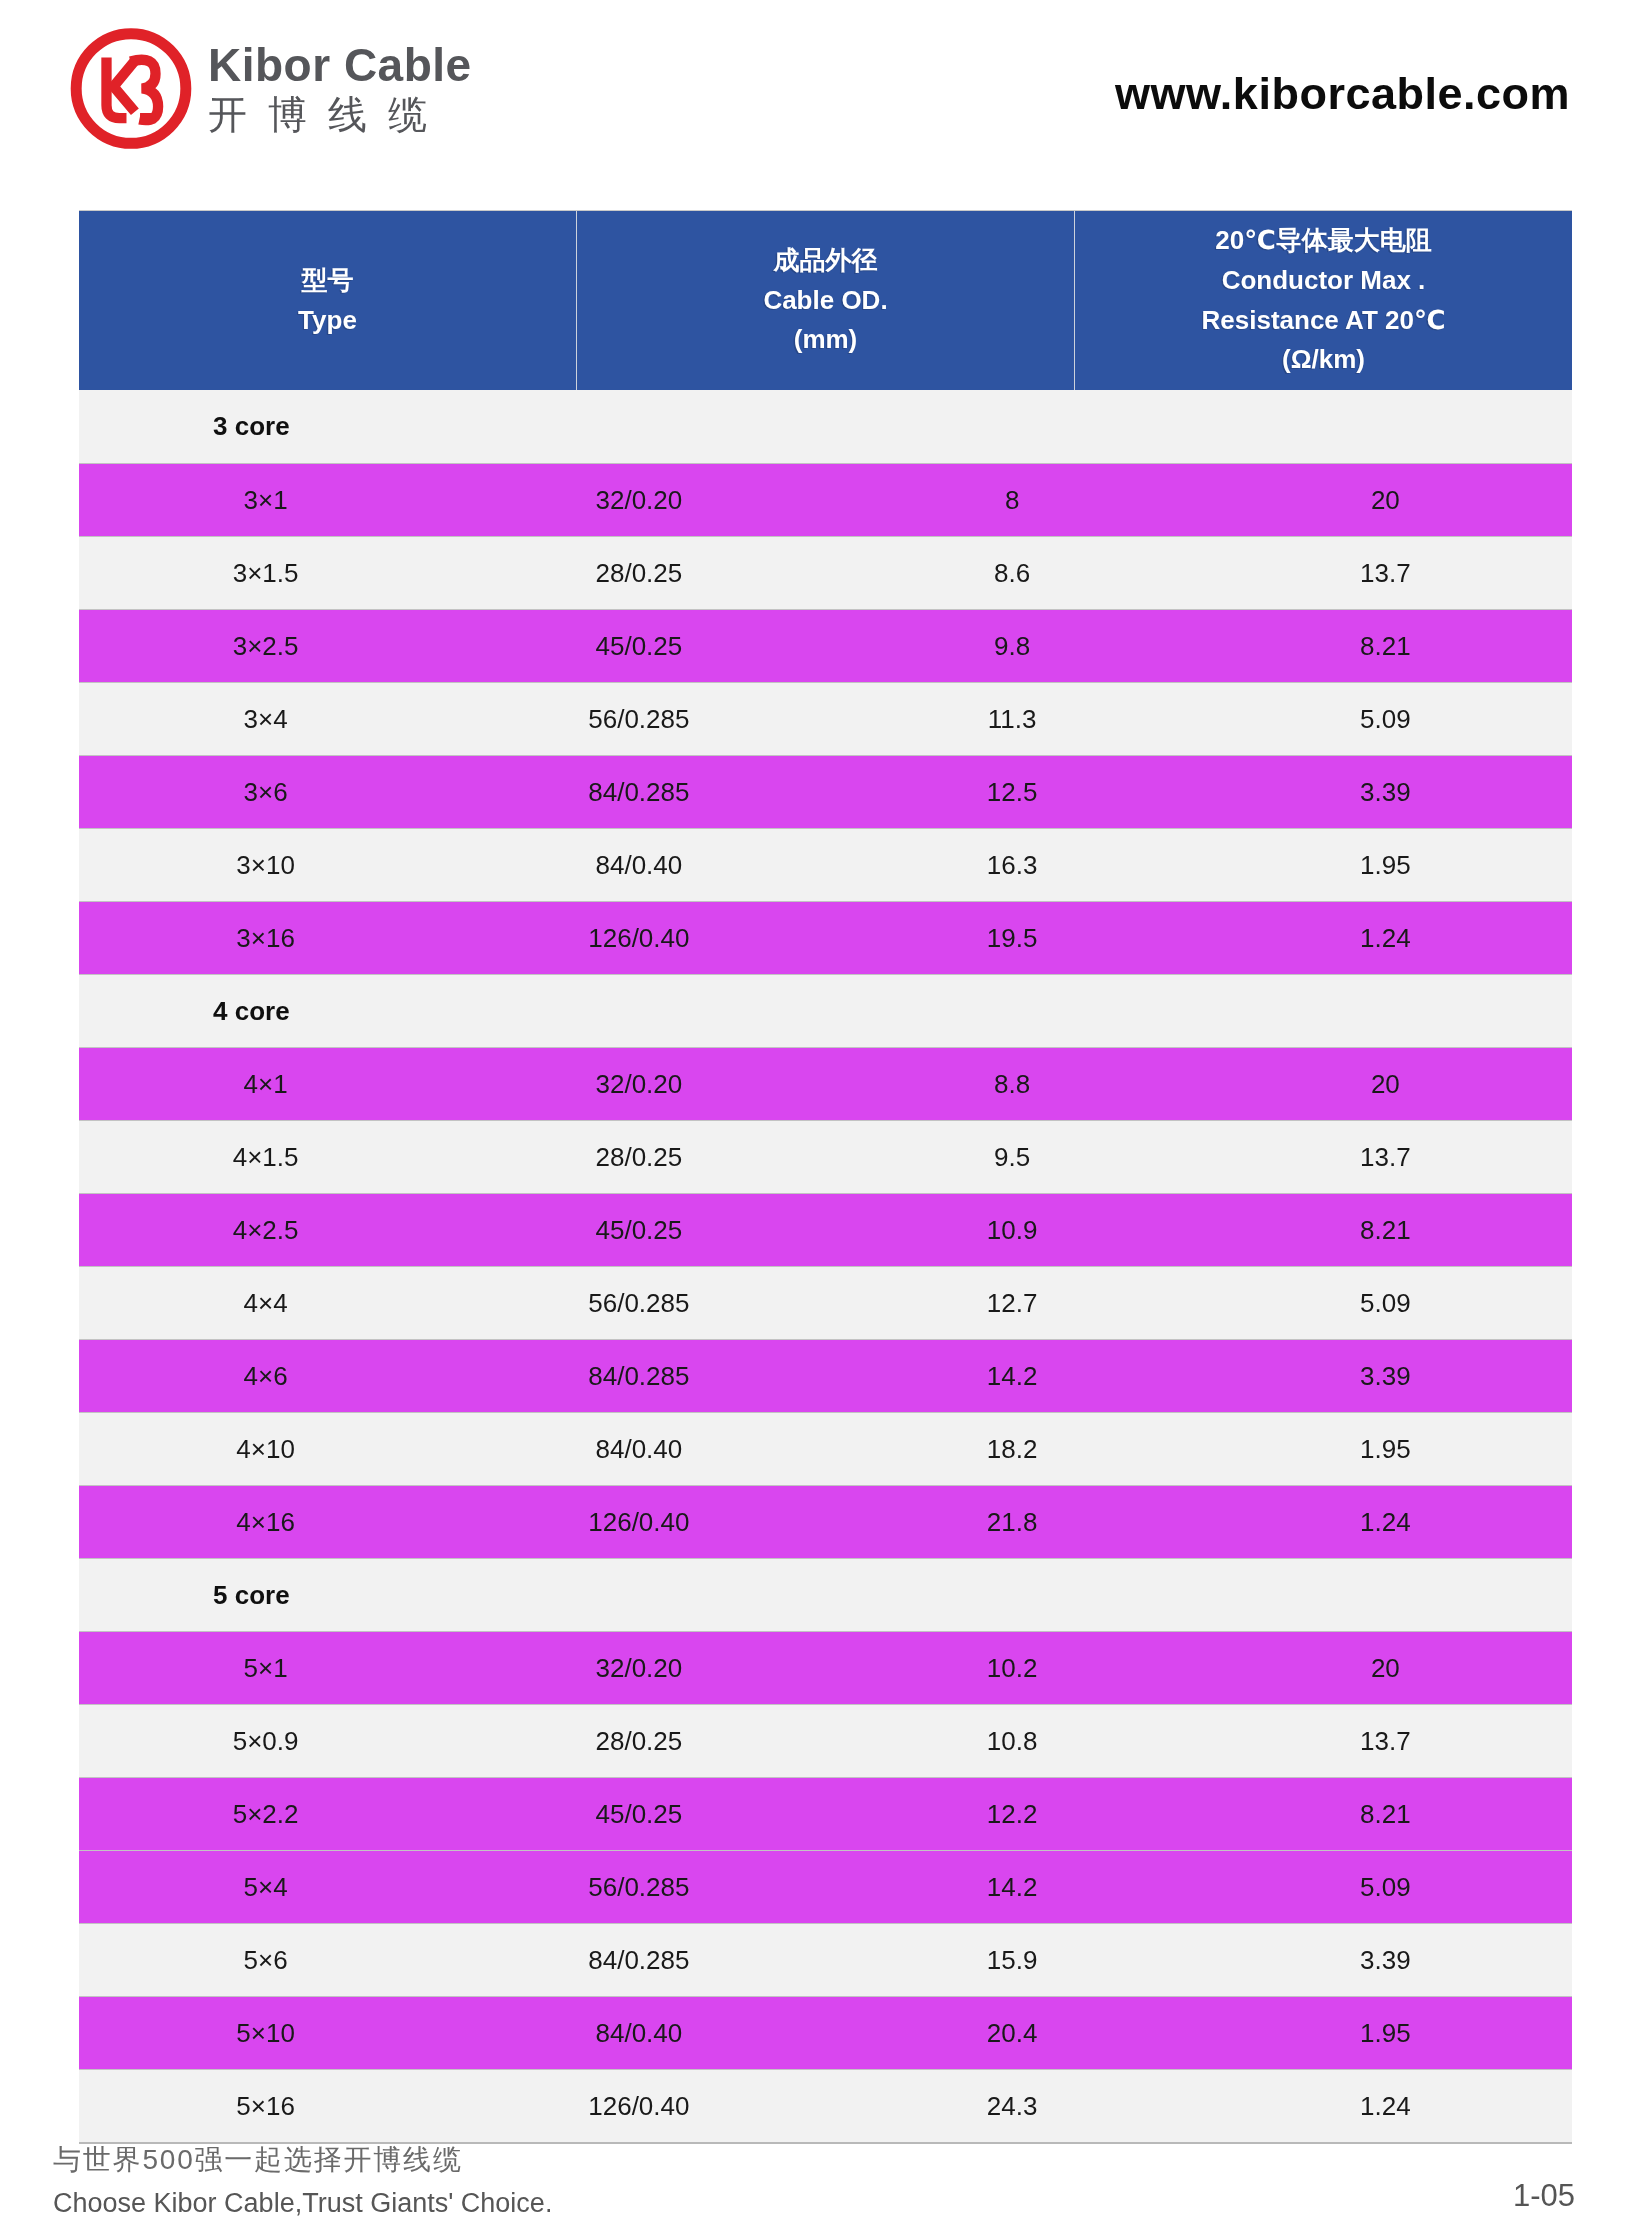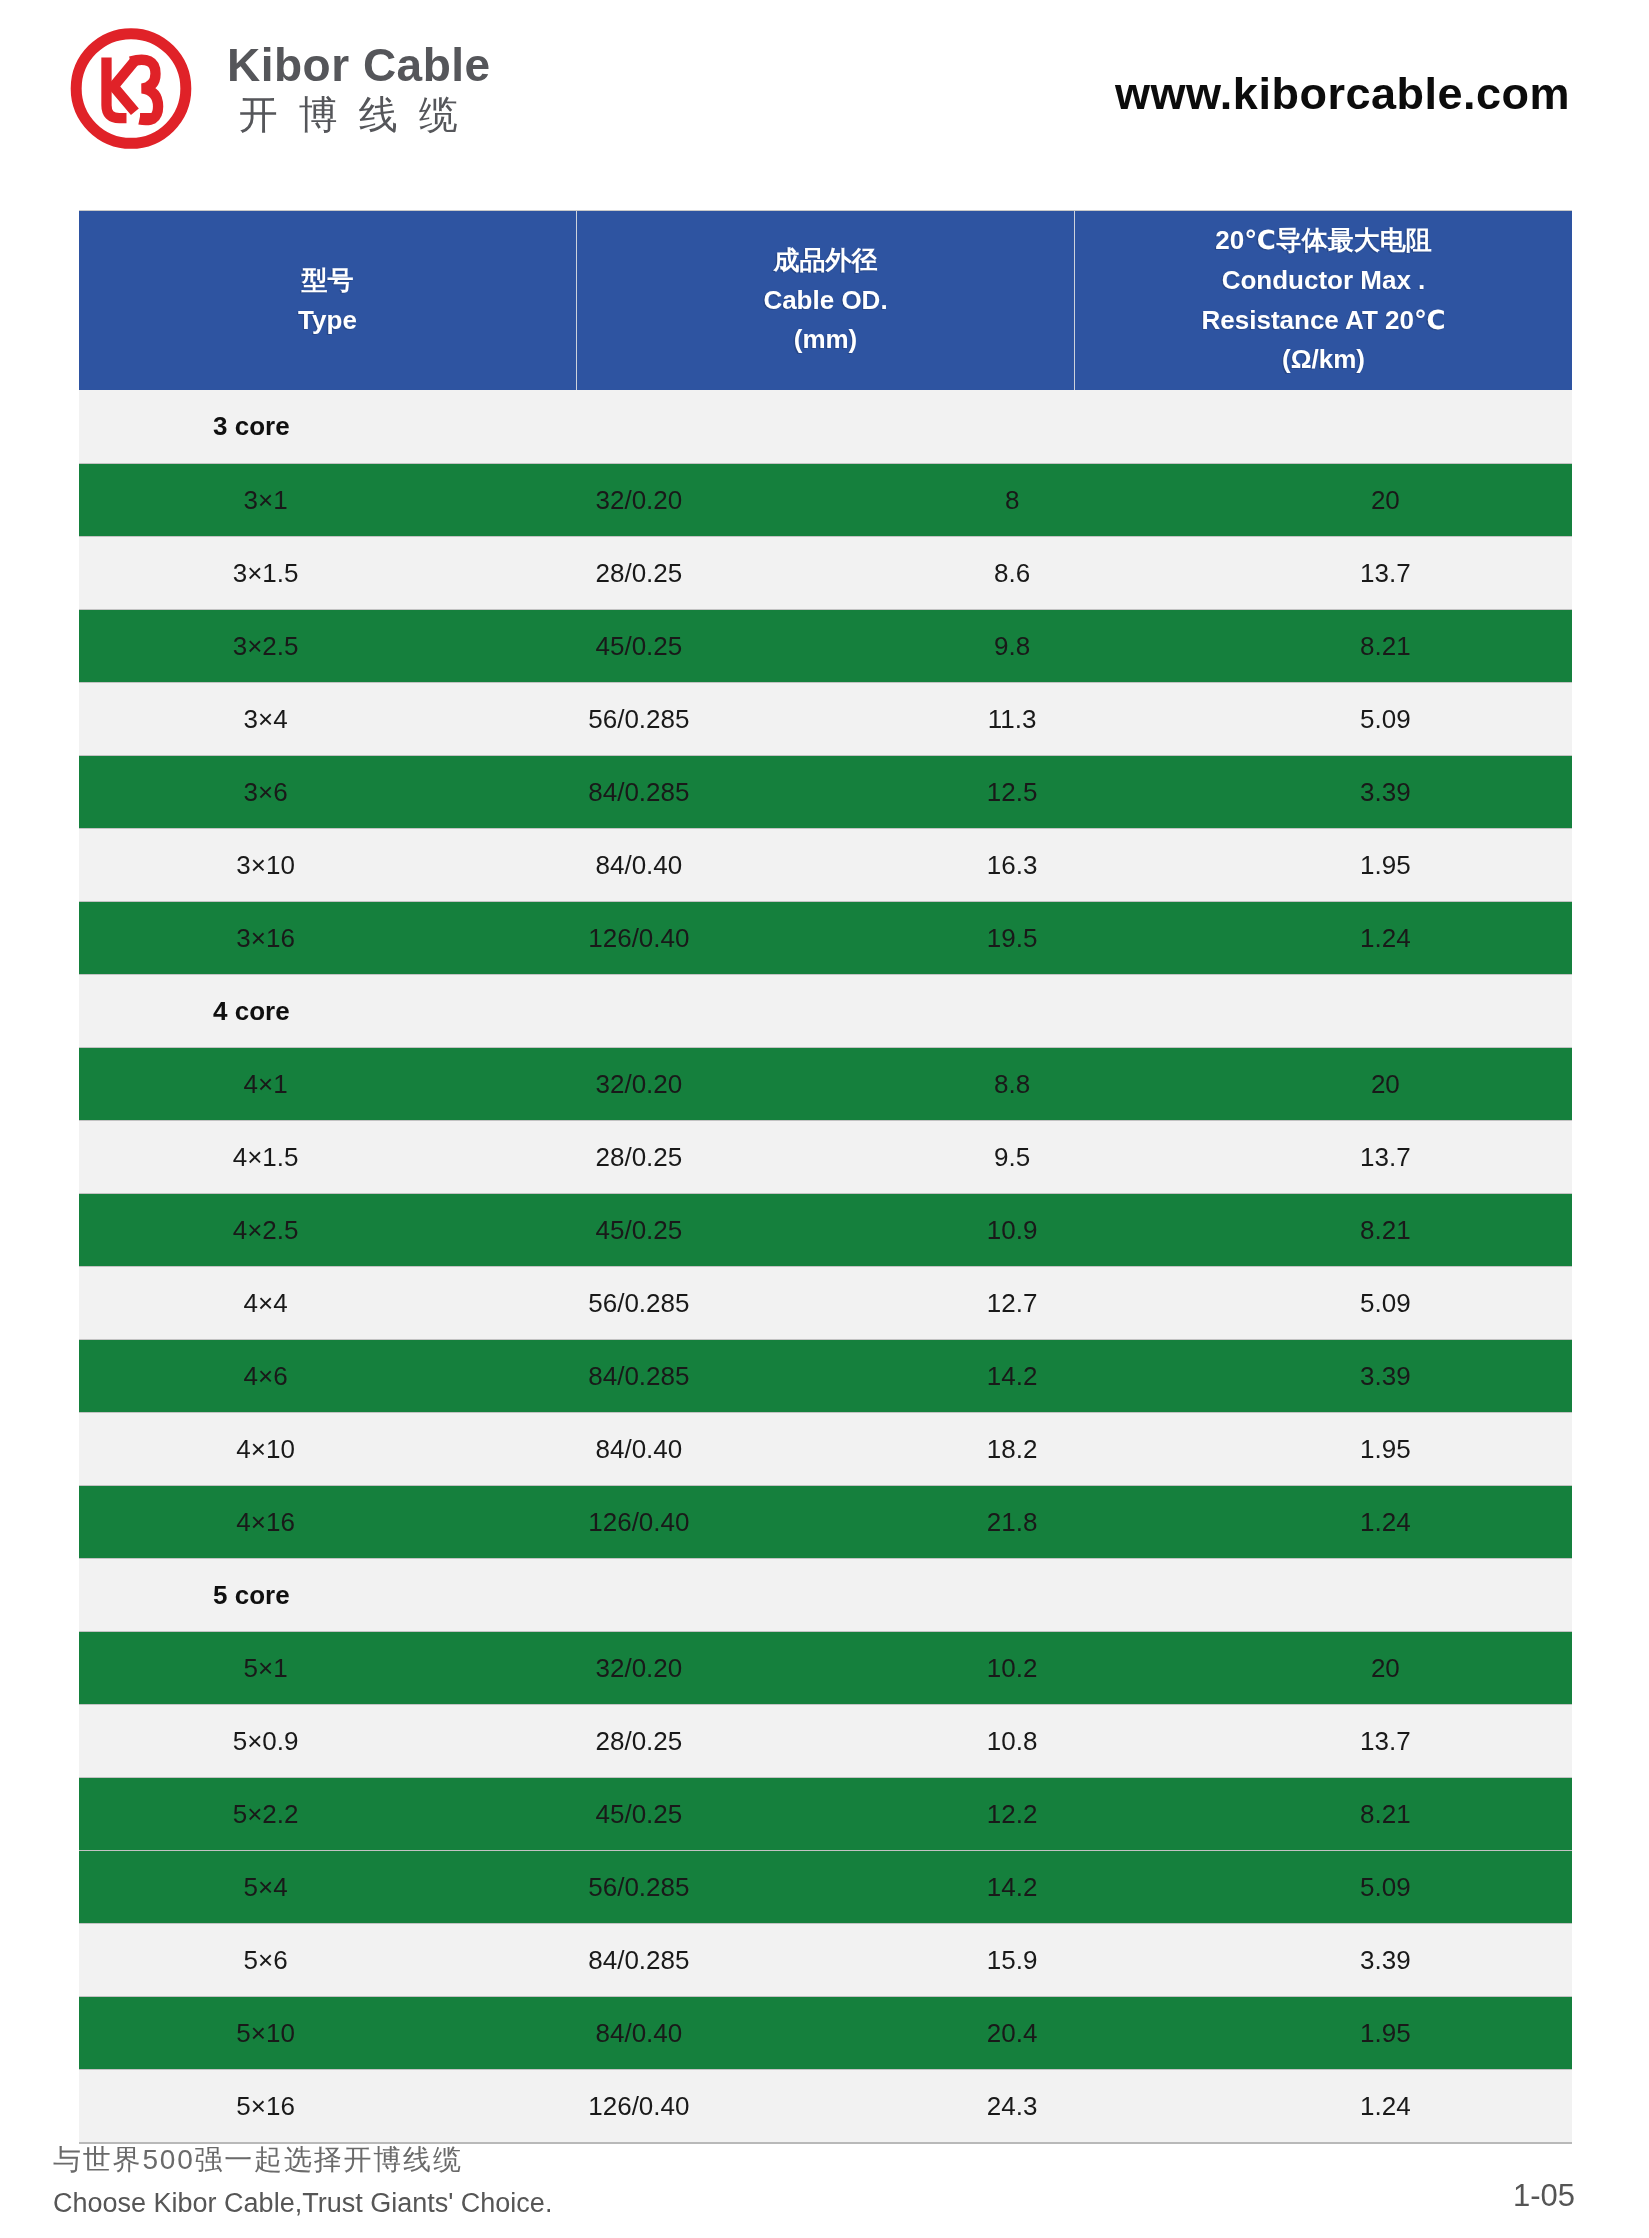--- a/index.html
+++ b/index.html
@@ -6,40 +6,40 @@
   .page{
     position:relative;
     width:1649px;height:2239px;
     background:#ffffff;
     overflow:hidden;
     font-family:"Liberation Sans","DejaVu Sans",sans-serif;
   }
   
   .brand{position:absolute;left:64px;top:24px;display:flex;align-items:center;}
   .logo-mark{width:134px;height:129px;flex:none;}
-  .brand-text{margin-left:29px;display:flex;flex-direction:column;text-align:center;}
+  .brand-text{margin-left:10px;display:flex;flex-direction:column;}
   .brand-en{font-size:46px;font-weight:bold;color:var(--brand-gray,#55565A);letter-spacing:0.5px;line-height:1.05;}
   .brand-zh{font-size:39px;font-weight:normal;color:var(--brand-gray,#55565A);letter-spacing:21px;margin-top:6.5px;line-height:1.05;white-space:nowrap;}
   .website{position:absolute;right:79px;top:68px;font-size:45px;font-weight:bold;color:#0c0c0c;letter-spacing:0.5px;}
 
   
   .spec-table{position:absolute;left:79px;top:210px;width:1493px;}
   .thead{
     display:flex;height:180px;box-sizing:border-box;
     background:var(--header-bg,#2E54A1);
     border-top:1.8px solid #c9c9c9;
   }
   .th-cell{
     flex:1 1 0;display:flex;flex-direction:column;justify-content:center;align-items:center;
     color:#ffffff;font-weight:bold;font-size:26px;line-height:1.52;text-align:center;
     text-shadow:-1.4px 1.4px 0 rgba(0,0,0,0.16);
   }
   .th-cell + .th-cell{border-left:1.8px solid #cdd2dc;}
   .tbody{border-bottom:2.3px solid #b9b9b9;}
-  .row{display:flex;height:73px;box-sizing:border-box;align-items:center;background:#15803d;}
+  .row{display:flex;height:73px;box-sizing:border-box;align-items:center;background:#d946ef;}
   .row + .row{border-top:1.8px solid var(--divider,#c3c3c3);}
   .row.shaded{background:var(--stripe-bg,#F2F2F2);}
   .cell{flex:1 1 0;text-align:center;font-size:26px;color:#191919;}
   .section-label{font-size:26px;font-weight:bold;color:#101010;padding-left:134px;}
 
   
   .footer-zh{position:absolute;left:53px;top:2141px;font-size:28px;color:#6a6a6a;letter-spacing:1.8px;}
   .footer-en{position:absolute;left:53px;top:2188px;font-size:27px;color:#565656;}
   .page-number{position:absolute;right:74px;top:2178px;font-size:31px;color:#555555;}
 </style>

